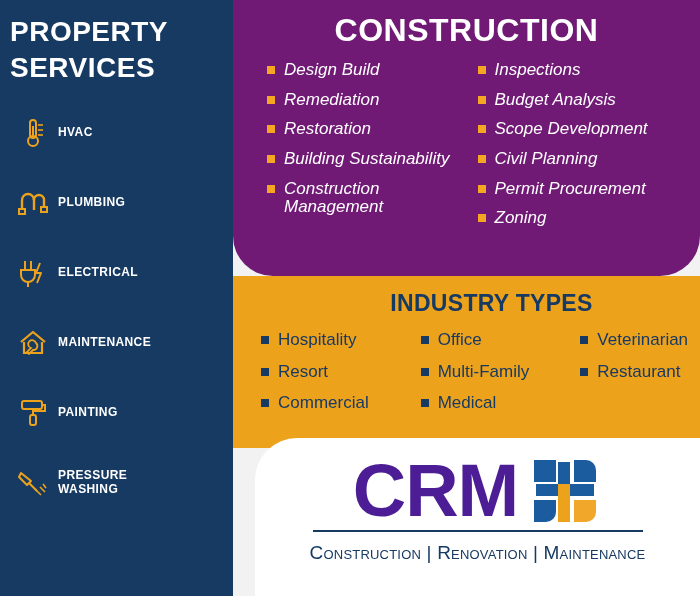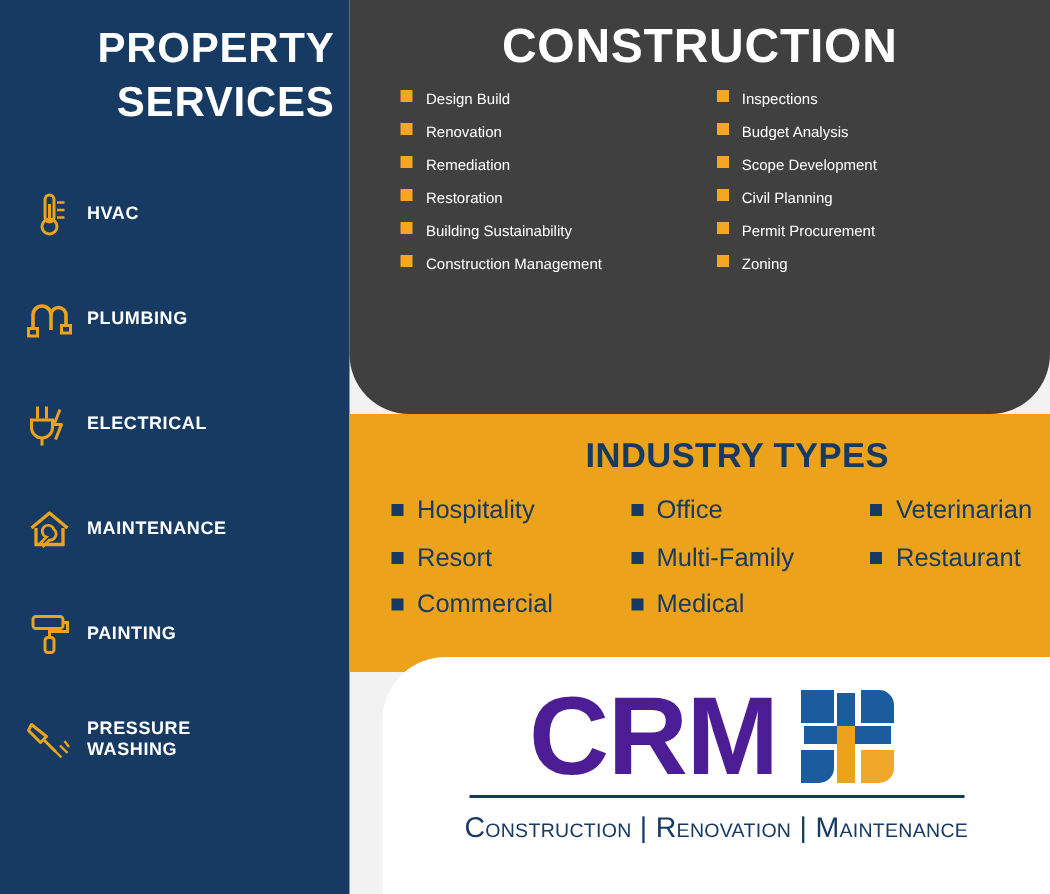--- a/index.html
+++ b/index.html
@@ -30,24 +30,24 @@
     height: 596px;
     background: #173a63;
     box-sizing: border-box;
     padding: 14px 0 0 0;
   }
   .left-title {
     color: #ffffff;
     font-size: 28px;
     font-weight: bold;
     letter-spacing: 0.5px;
-    text-align: right;
+    text-align: left;
     line-height: 1.28;
     padding: 0 10px;
-    margin-bottom: 22px;
+    margin-bottom: 12px;
   }
   .service-list {
     margin: 0;
     padding: 0;
     list-style: none;
   }
   .service-item {
     display: flex;
     align-items: center;
     height: 70px;
@@ -71,21 +71,21 @@
     line-height: 1.15;
   }
 
   
   .blue-card {
     position: absolute;
     left: 233px;
     top: 0;
     width: 467px;
     height: 276px;
-    background: #404040;
+    background: #701a75;
     border-bottom-left-radius: 40px;
     border-bottom-right-radius: 40px;
     box-sizing: border-box;
     padding: 12px 18px 0 18px;
   }
   .blue-title {
     color: #ffffff;
     font-size: 32px;
     font-weight: bold;
     text-align: center;
@@ -109,22 +109,23 @@
     width: 8px;
     height: 8px;
     min-width: 8px;
     background: #f5a623;
     margin-right: 9px;
     position: relative;
     top: -1px;
   }
   .blue-card .item-text {
     color: #ffffff;
-    font-size: 10px;
+    font-size: 17px;
     line-height: 1.1;
+    font-style: italic;
   }
 
   
   .yellow-card {
     position: absolute;
     left: 233px;
     top: 276px;
     width: 517px;
     height: 172px;
     background: #eda21c;
@@ -296,24 +297,20 @@
     </ul>
   </div>
 
   <div class="blue-card">
     <div class="blue-title">CONSTRUCTION</div>
     <div class="two-col">
       <div class="col col-left">
         <div class="bullet-row">
           <span class="sq"></span>
           <span class="item-text">Design Build</span>
-        </div>
-        <div class="bullet-row">
-          <span class="sq"></span>
-          <span class="item-text">Renovation</span>
         </div>
         <div class="bullet-row">
           <span class="sq"></span>
           <span class="item-text">Remediation</span>
         </div>
         <div class="bullet-row">
           <span class="sq"></span>
           <span class="item-text">Restoration</span>
         </div>
         <div class="bullet-row">

